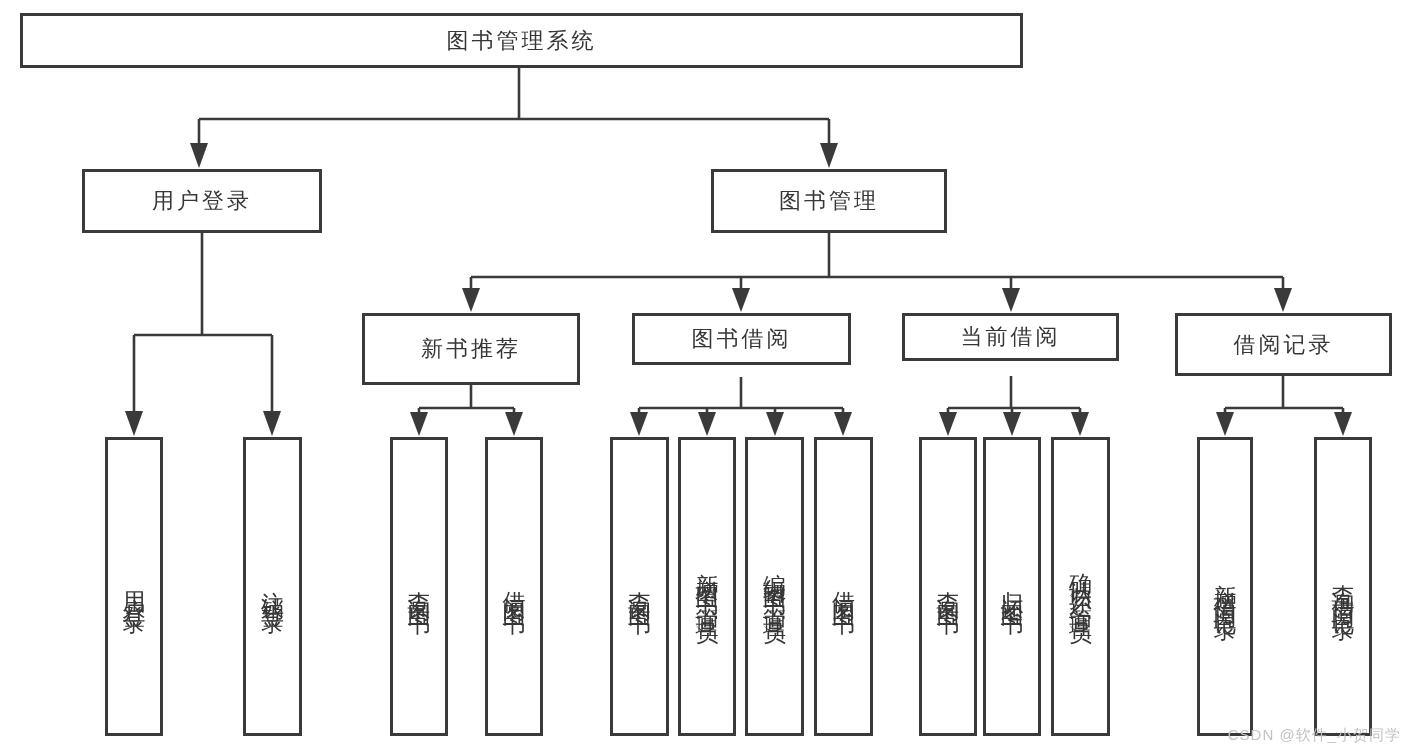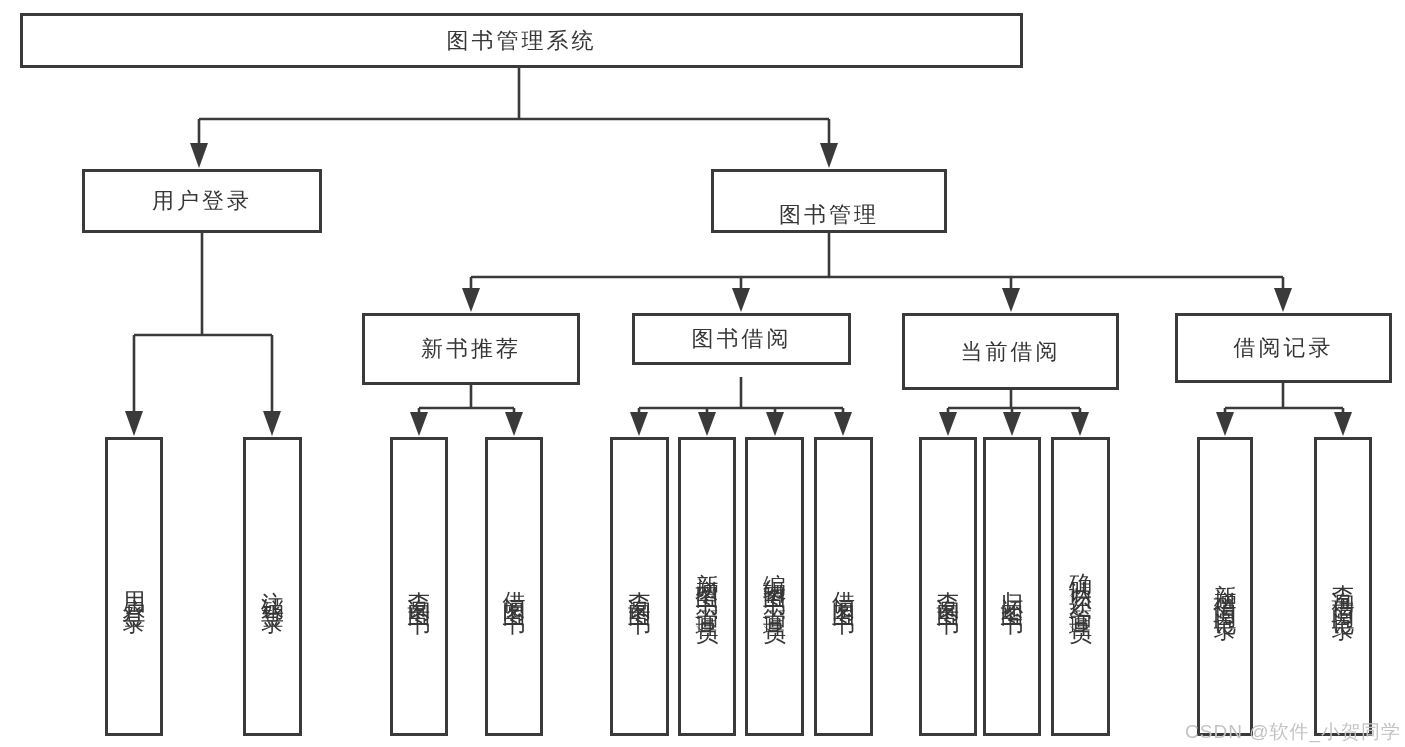--- a/index.html
+++ b/index.html
@@ -58,21 +58,21 @@
   .vbox .vtext{
     writing-mode:vertical-rl;
     text-orientation:mixed;
     letter-spacing:7px;
     line-height:1;
   }
   .watermark{
     position:absolute;
     right:4px;
     bottom:2px;
-    font-size:19px;
+    font-size:15px;
     color:var(--watermark);
     letter-spacing:1px;
     z-index:5;
     white-space:nowrap;
     text-align:center;
   }
 </style>
 </head>
 <body>
 
@@ -121,34 +121,34 @@
     </g>
   </svg>
 
   <div class="node hbox" style="left:20px;top:13px;width:1003px;height:55px;">
     <span class="htext">图书管理系统</span>
   </div>
 
   <div class="node hbox" style="left:82px;top:169px;width:240px;height:64px;">
     <span class="htext">用户登录</span>
   </div>
-  <div class="node hbox" style="left:711px;top:169px;width:236px;height:64px;align-items:flex-end;">
+  <div class="node hbox" style="left:711px;top:169px;width:236px;height:64px;">
     <span class="htext">图书管理</span>
   </div>
 
   <div class="node hbox" style="left:362px;top:313px;width:218px;height:72px;">
     <span class="htext">新书推荐</span>
   </div>
   <div class="node hbox" style="left:632px;top:313px;width:219px;height:52px;">
     <span class="htext">图书借阅</span>
   </div>
-  <div class="node hbox" style="left:902px;top:313px;width:217px;height:77px;">
+  <div class="node hbox" style="left:902px;top:313px;width:217px;height:48px;">
     <span class="htext">当前借阅</span>
   </div>
-  <div class="node hbox" style="left:1175px;top:313px;width:217px;height:70px;">
+  <div class="node hbox" style="left:1175px;top:313px;width:217px;height:63px;">
     <span class="htext">借阅记录</span>
   </div>
 
   <div class="node vbox" style="left:105px;top:437px;width:58px;height:299px;">
     <span class="vtext">用户登录</span>
   </div>
   <div class="node vbox" style="left:243px;top:437px;width:59px;height:299px;">
     <span class="vtext">注销登录</span>
   </div>
 

